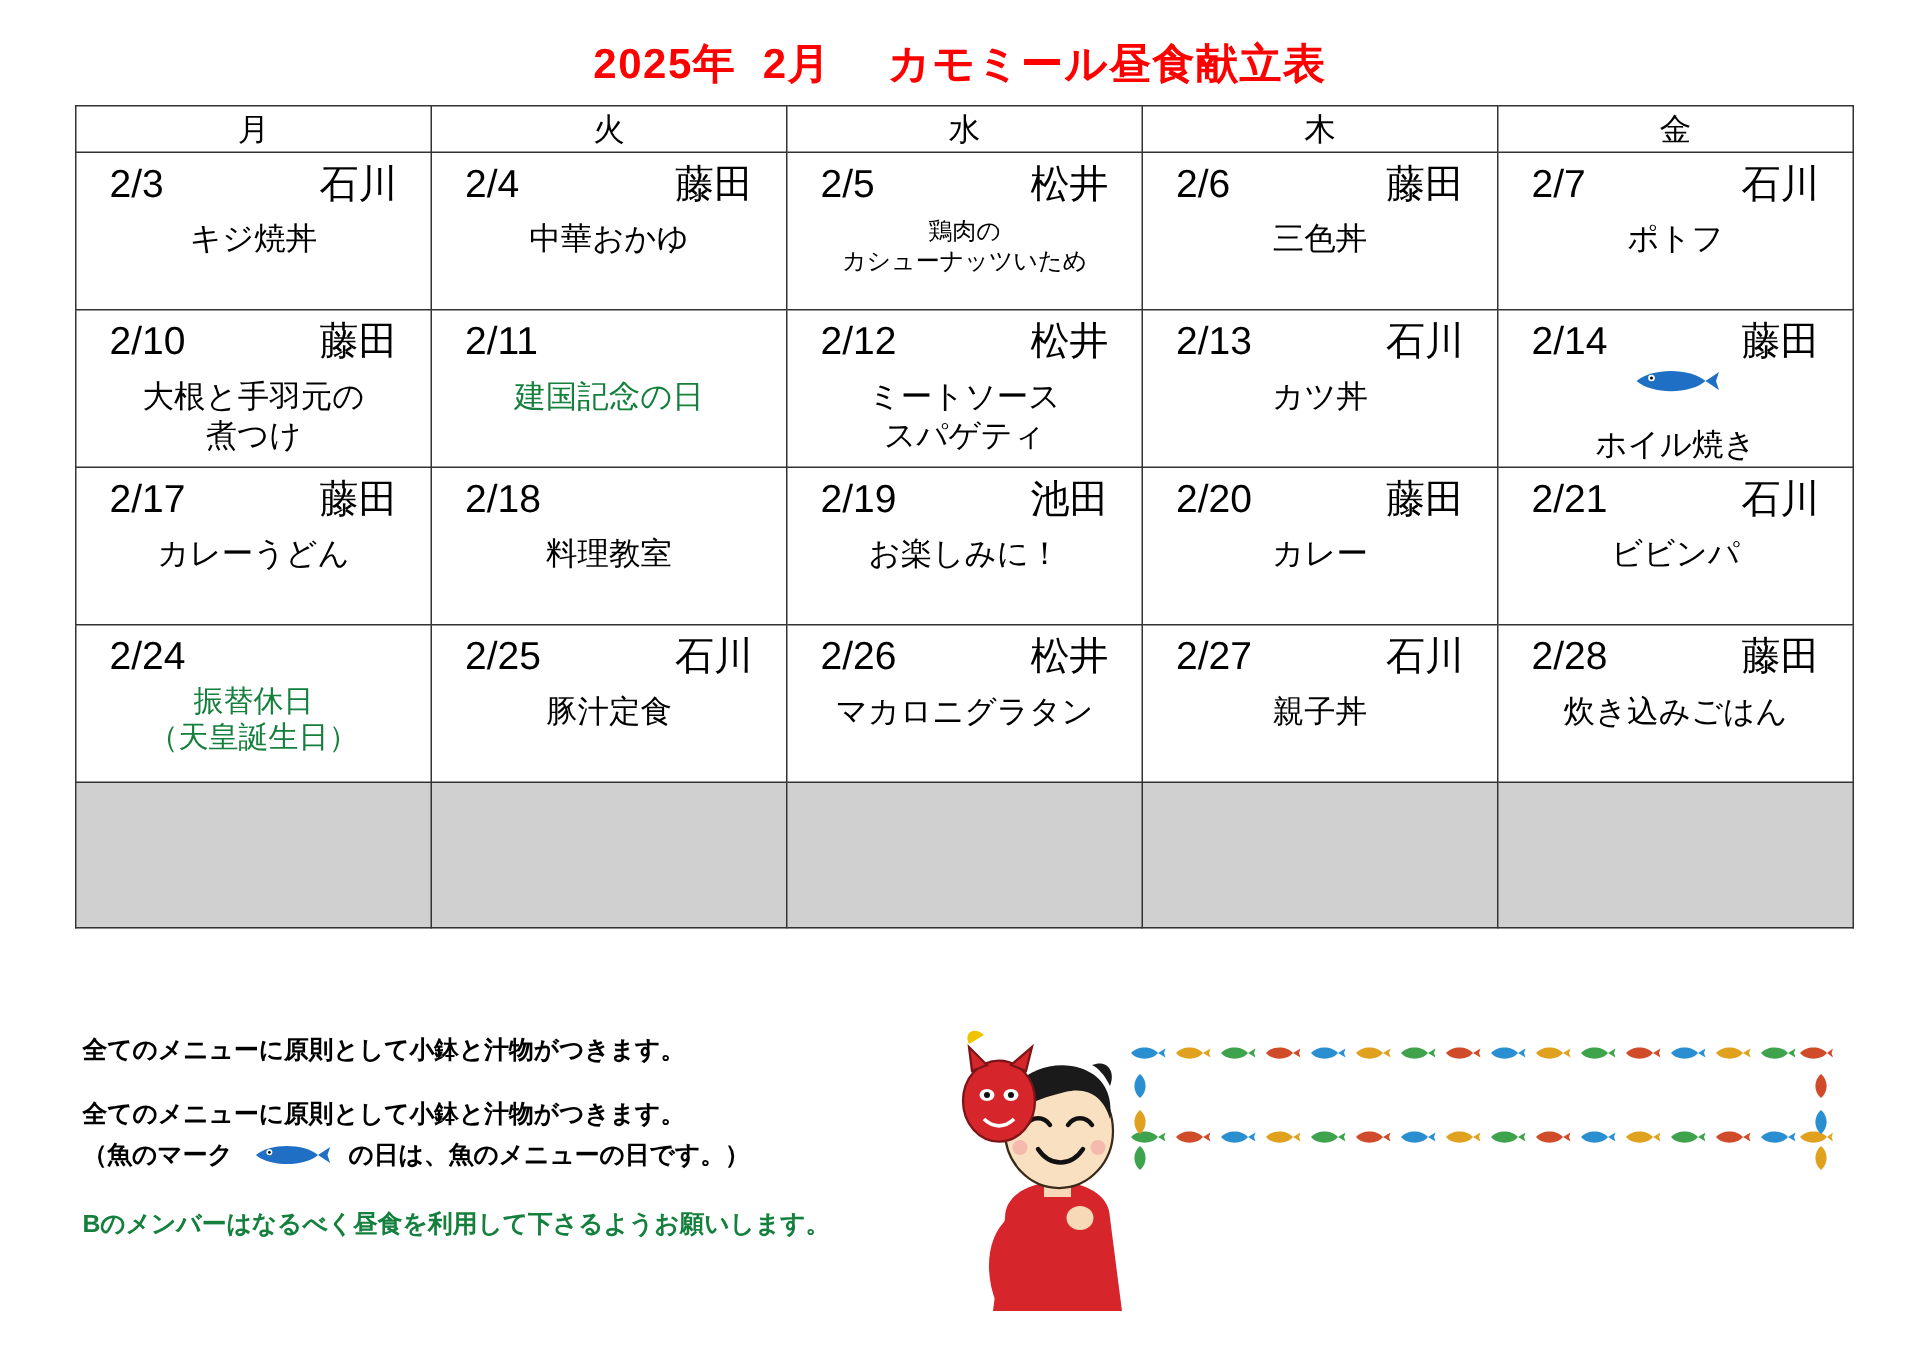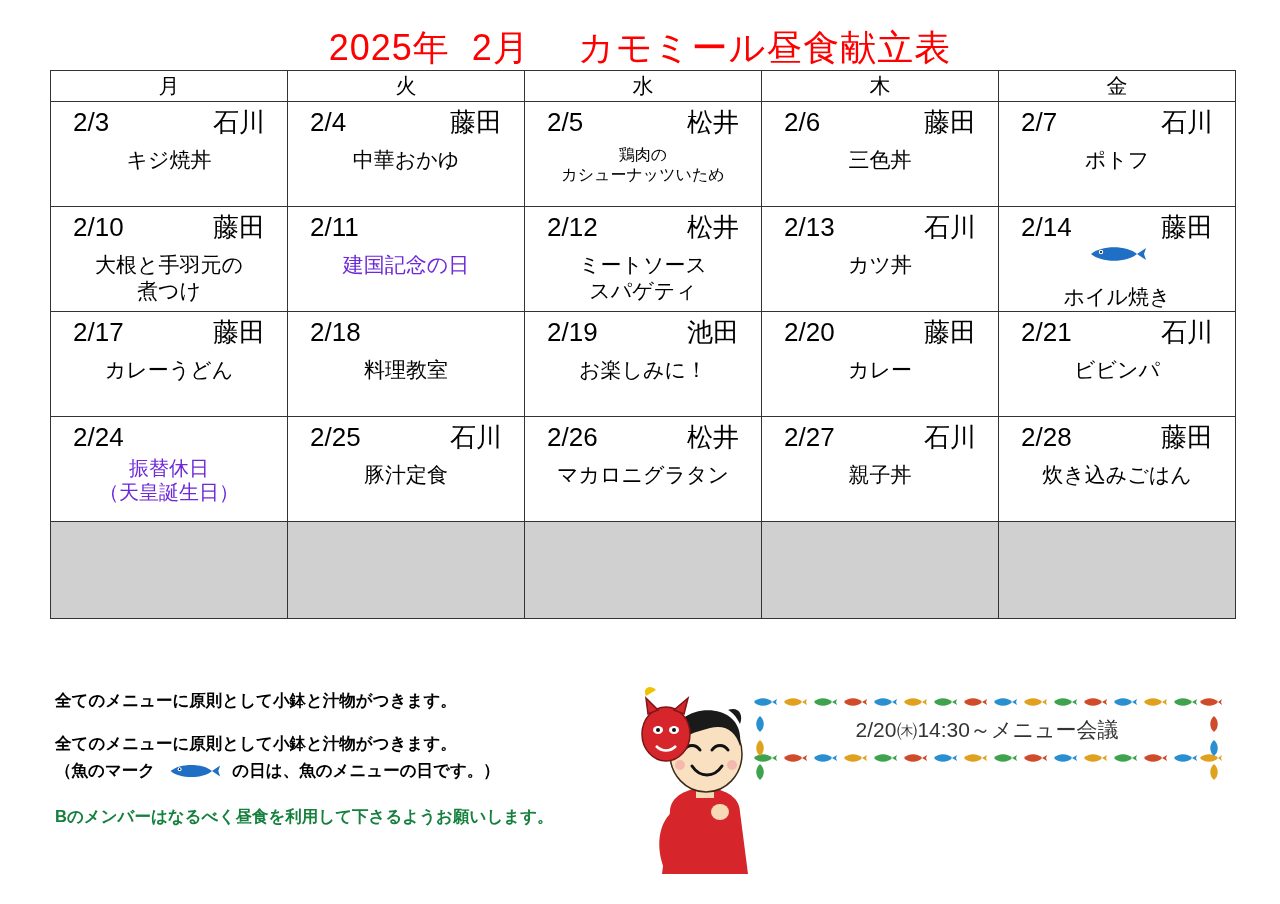--- a/index.html
+++ b/index.html
@@ -22,22 +22,22 @@
     height: 904px;
   }
 
   
   .title {
     position: absolute;
     top: 24px;
     left: 0;
     width: 1280px;
     text-align: center;
-    font-size: 36px;
-    font-weight: normal;
+    font-size: 28px;
+    font-weight: bold;
     color: #ff0000;
     letter-spacing: 1px;
     white-space: pre;
   }
 
   
   .menu-table {
     position: absolute;
     top: 70px;
     left: 50px;
@@ -78,21 +78,21 @@
     line-height: 1.25;
     padding: 10px 6px 0 6px;
     white-space: pre-line;
   }
   .day-menu.small {
     font-size: 16px;
     padding-top: 8px;
     line-height: 1.3;
   }
   .day-menu.holiday {
-    color: #6d28d9;
+    color: #15803d;
   }
   .day-menu.holiday.two-line {
     font-size: 20px;
     line-height: 1.2;
     padding-top: 4px;
   }
   .empty-row td {
     height: 96px;
     background: #d0d0d0;
   }
@@ -580,16 +580,15 @@
           </g>
         <g fill="#2a8fd0">
             <path d="M8 46 C3 50,3 58,8 62 C13 58,13 50,8 46 Z"></path>
           </g>
         <g fill="#e0a21e">
             <path d="M8 70 C3 74,3 82,8 86 C13 82,13 74,8 70 Z"></path>
           </g>
       </svg>
     </div>
 
-    <div class="banner-text">2/20㈭14:30～メニュー会議</div>
   </div>
 
 </div>
 
 </body></html>

